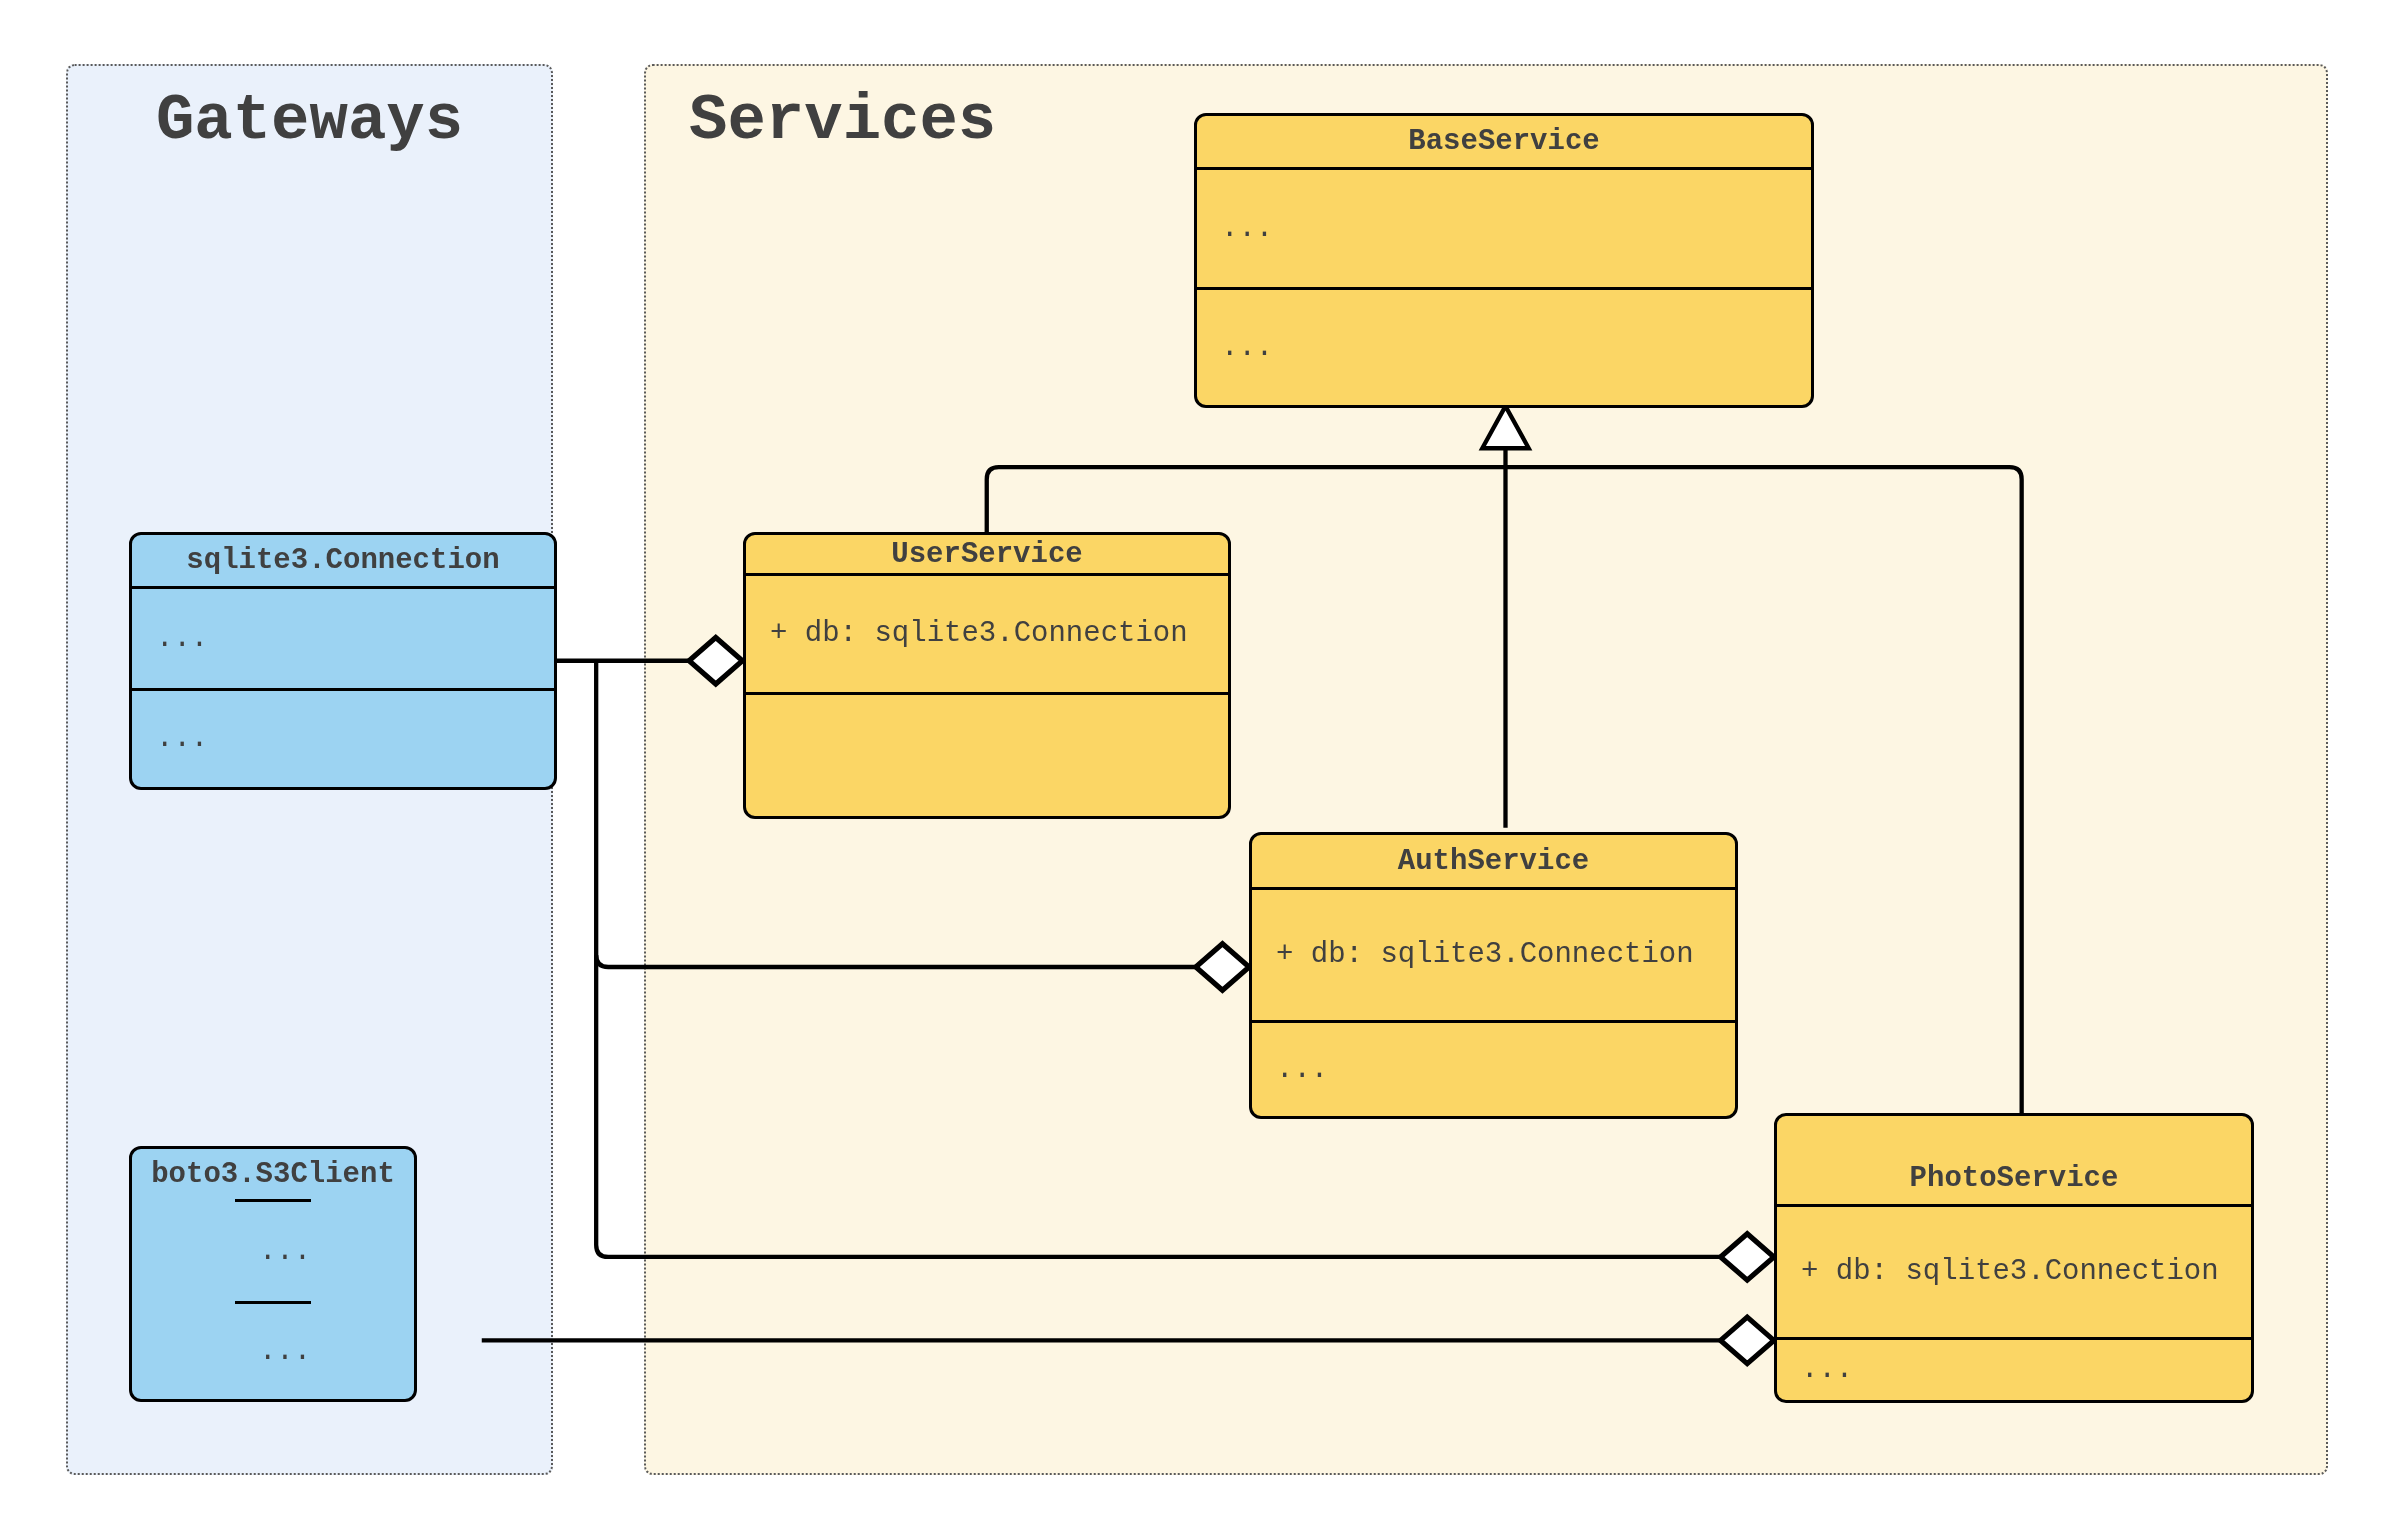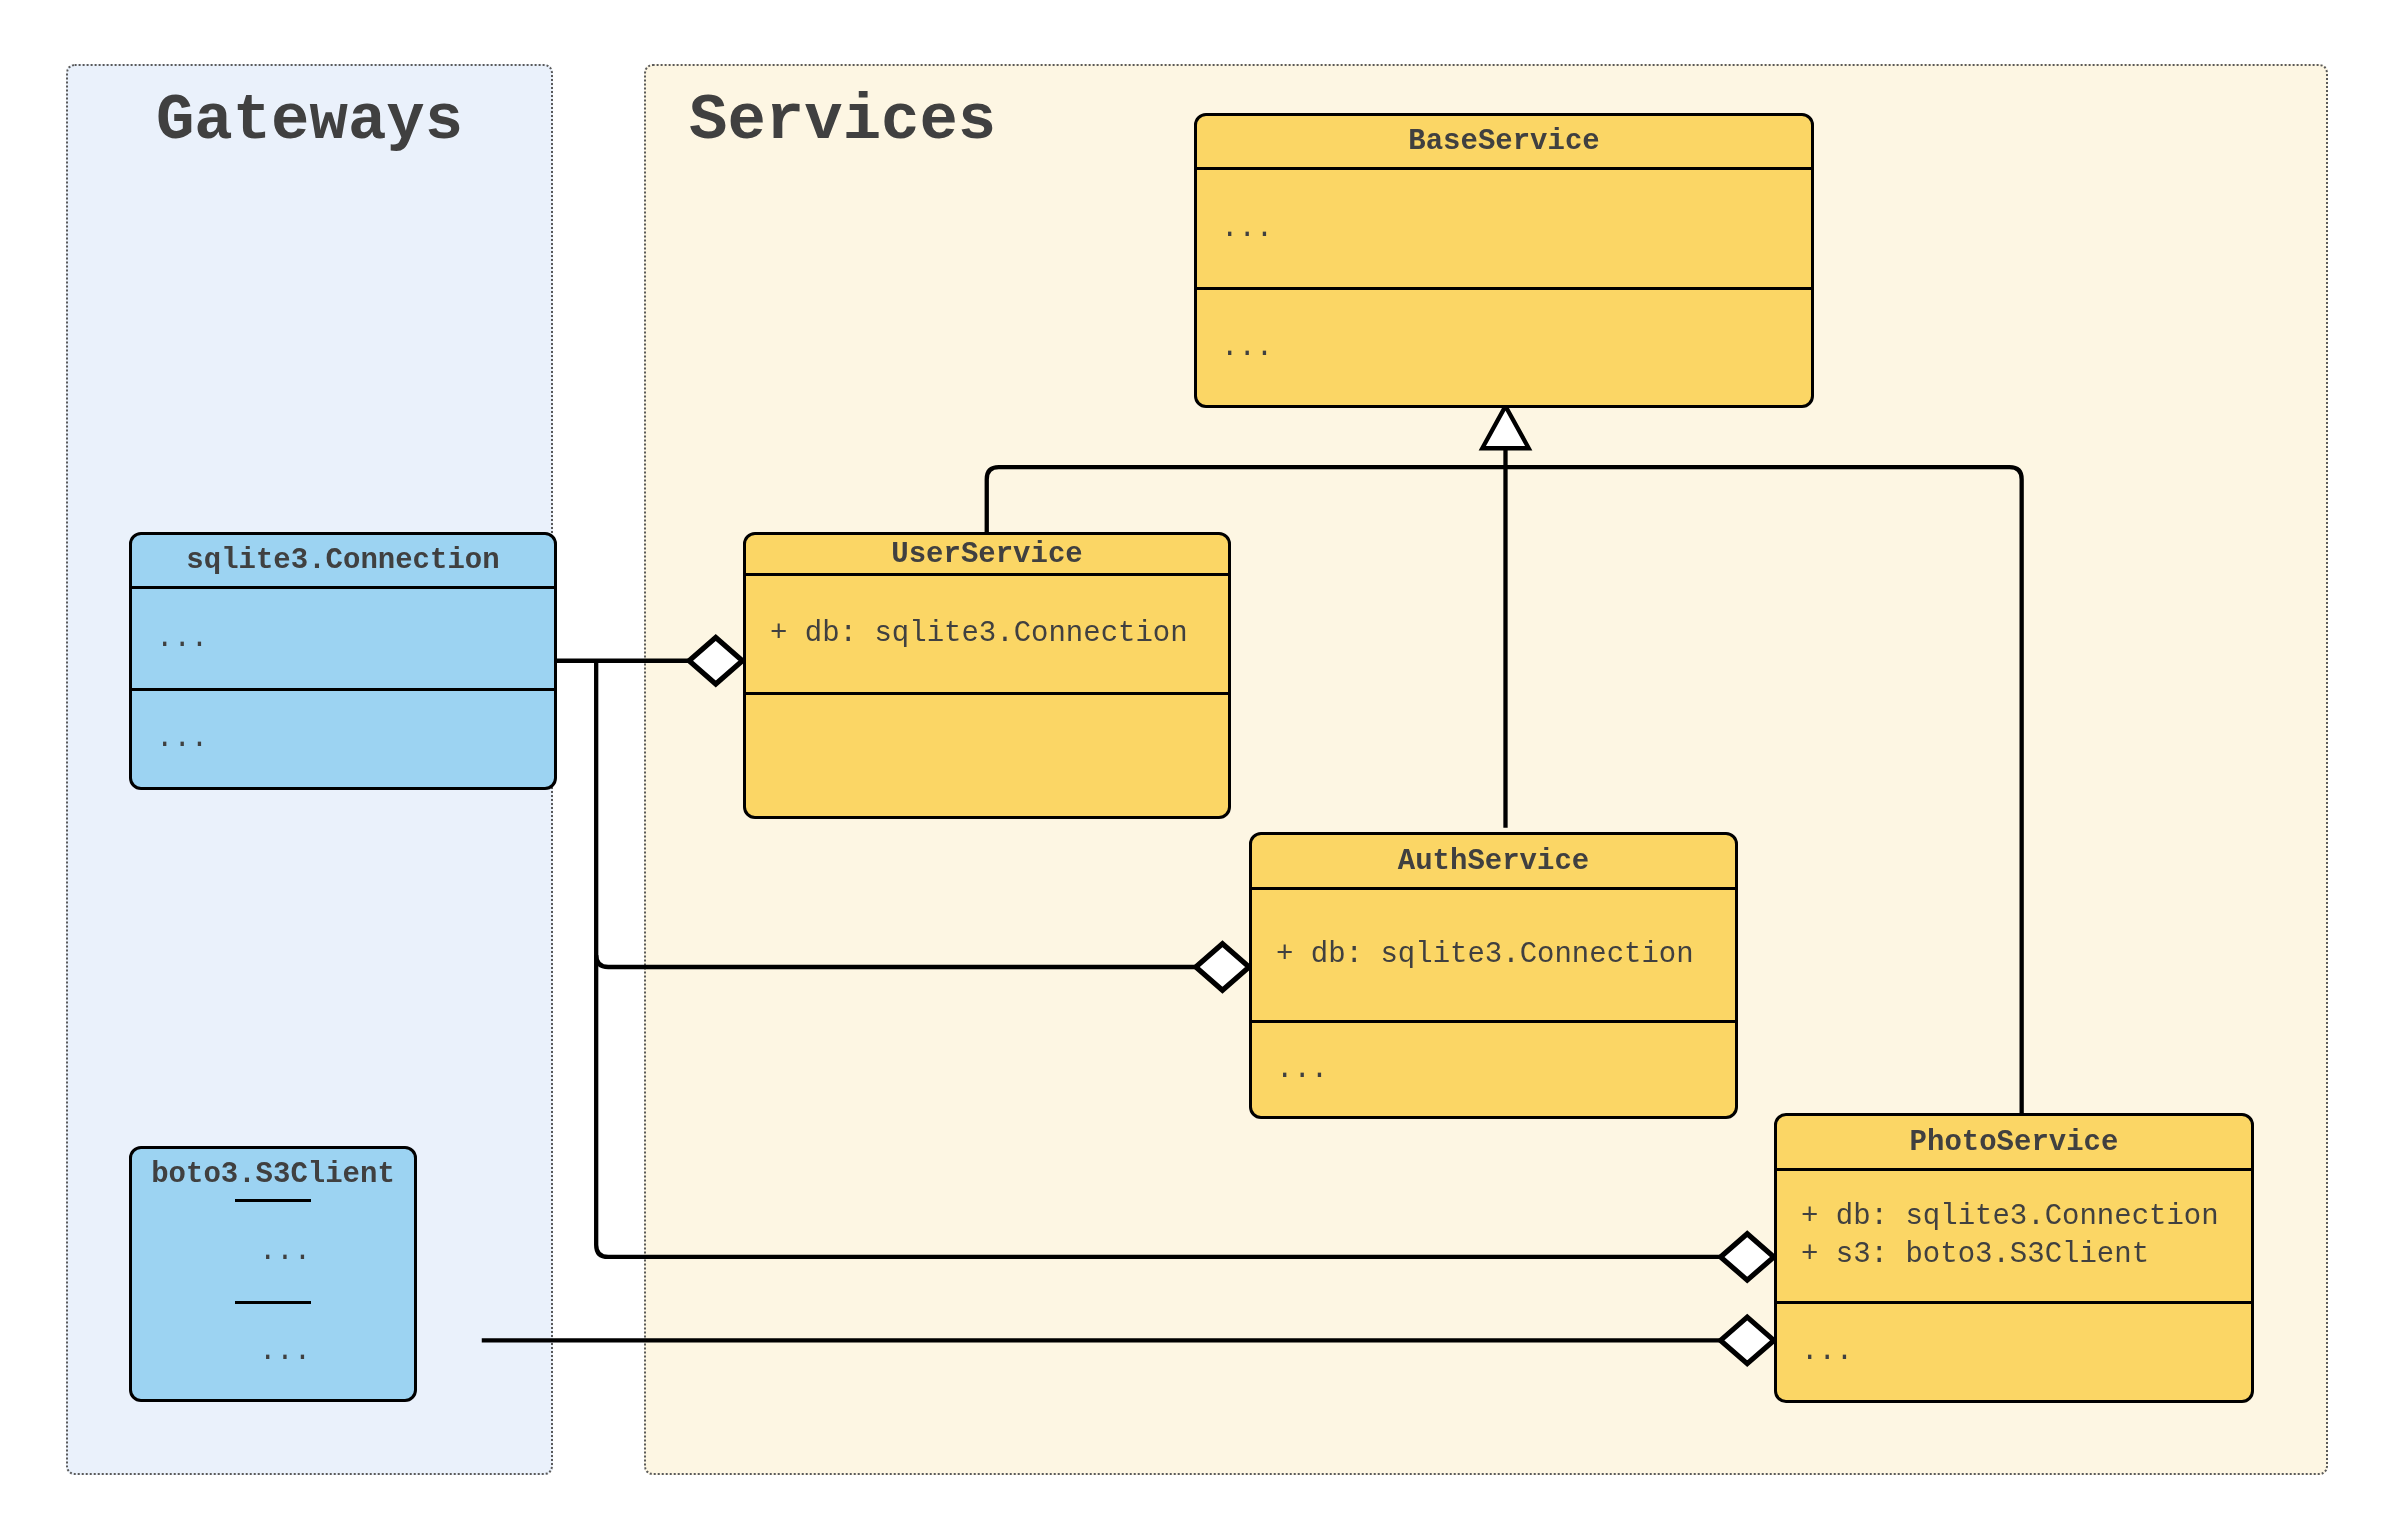--- a/index.html
+++ b/index.html
@@ -42,21 +42,21 @@
   .cbox .csec.grow{flex:1 1 auto;}
 
   
   #box-base  {left:1194px;top:113px; width:620px;height:295px;}
   #box-base   .ctitle{height:51px;}  #box-base  .sec-attr{height:120px;}
   #box-user  {left:743px; top:532px; width:488px;height:287px;}
   #box-user   .ctitle{height:38px;}  #box-user  .sec-attr{height:119px;}
   #box-auth  {left:1249px;top:824px; width:489px;height:287px;margin-top:8px;}
   #box-auth   .ctitle{height:52px;}  #box-auth  .sec-attr{height:133px;}
   #box-photo {left:1774px;top:1113px;width:480px;height:290px;}
-  #box-photo  .ctitle{height:52px;}  #box-photo .sec-attr{height:133px;}
+  #box-photo  .ctitle{height:52px;margin-top:36px;}  #box-photo .sec-attr{height:133px;}
   #box-sqlite{left:129px; top:532px; width:428px;height:258px;}
   #box-sqlite .ctitle{height:51px;}  #box-sqlite .sec-attr{height:102px;}
   #box-boto  {left:129px; top:1146px;width:288px;height:256px;align-items:center;}
   #box-boto   .ctitle{height:50px;}  #box-boto  .sec-attr{height:102px;}
 </style>
 </head>
 <body>
 
 <div id="stage">
 
@@ -121,21 +121,20 @@
     </div>
     <div class="csec grow">
       <div class="memline">...</div>
     </div>
   </div>
 
   <div class="cbox" id="box-photo">
     <div class="ctitle">PhotoService</div>
     <div class="csec sec-attr">
       <div class="memline">+ db: sqlite3.Connection</div>
-      <div class="memline">+ s3: boto3.S3Client</div>
     </div>
     <div class="csec grow">
       <div class="memline">...</div>
     </div>
   </div>
 
   <div class="cbox blue" id="box-sqlite">
     <div class="ctitle">sqlite3.Connection</div>
     <div class="csec sec-attr">
       <div class="memline">...</div>

